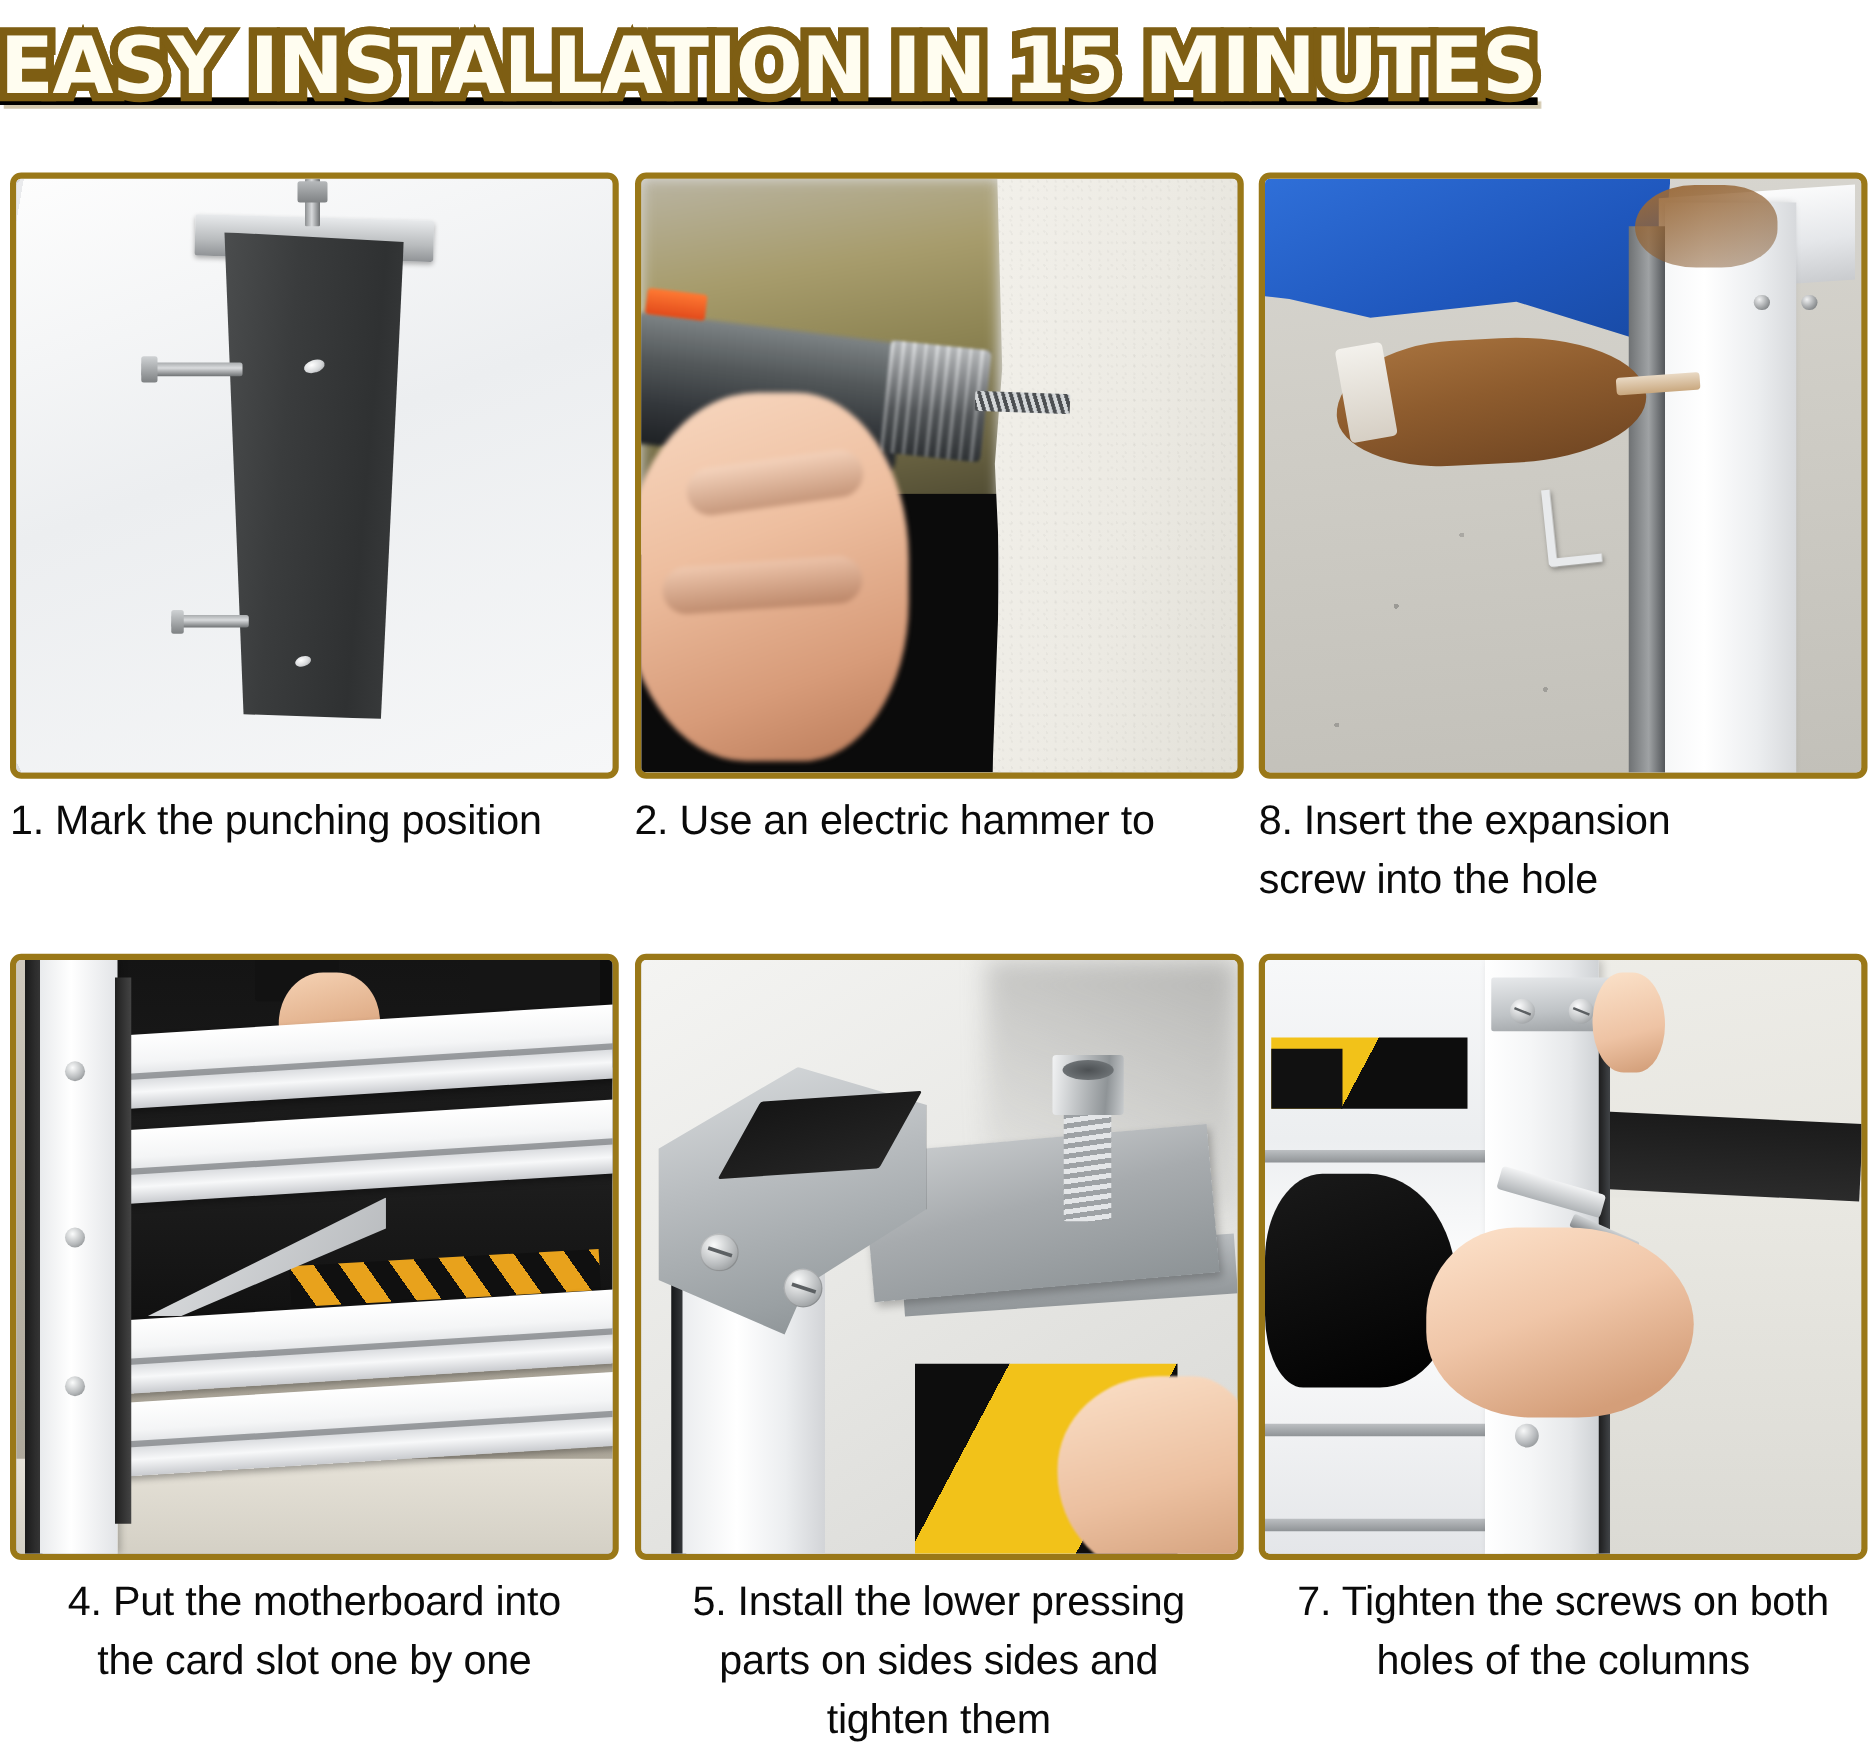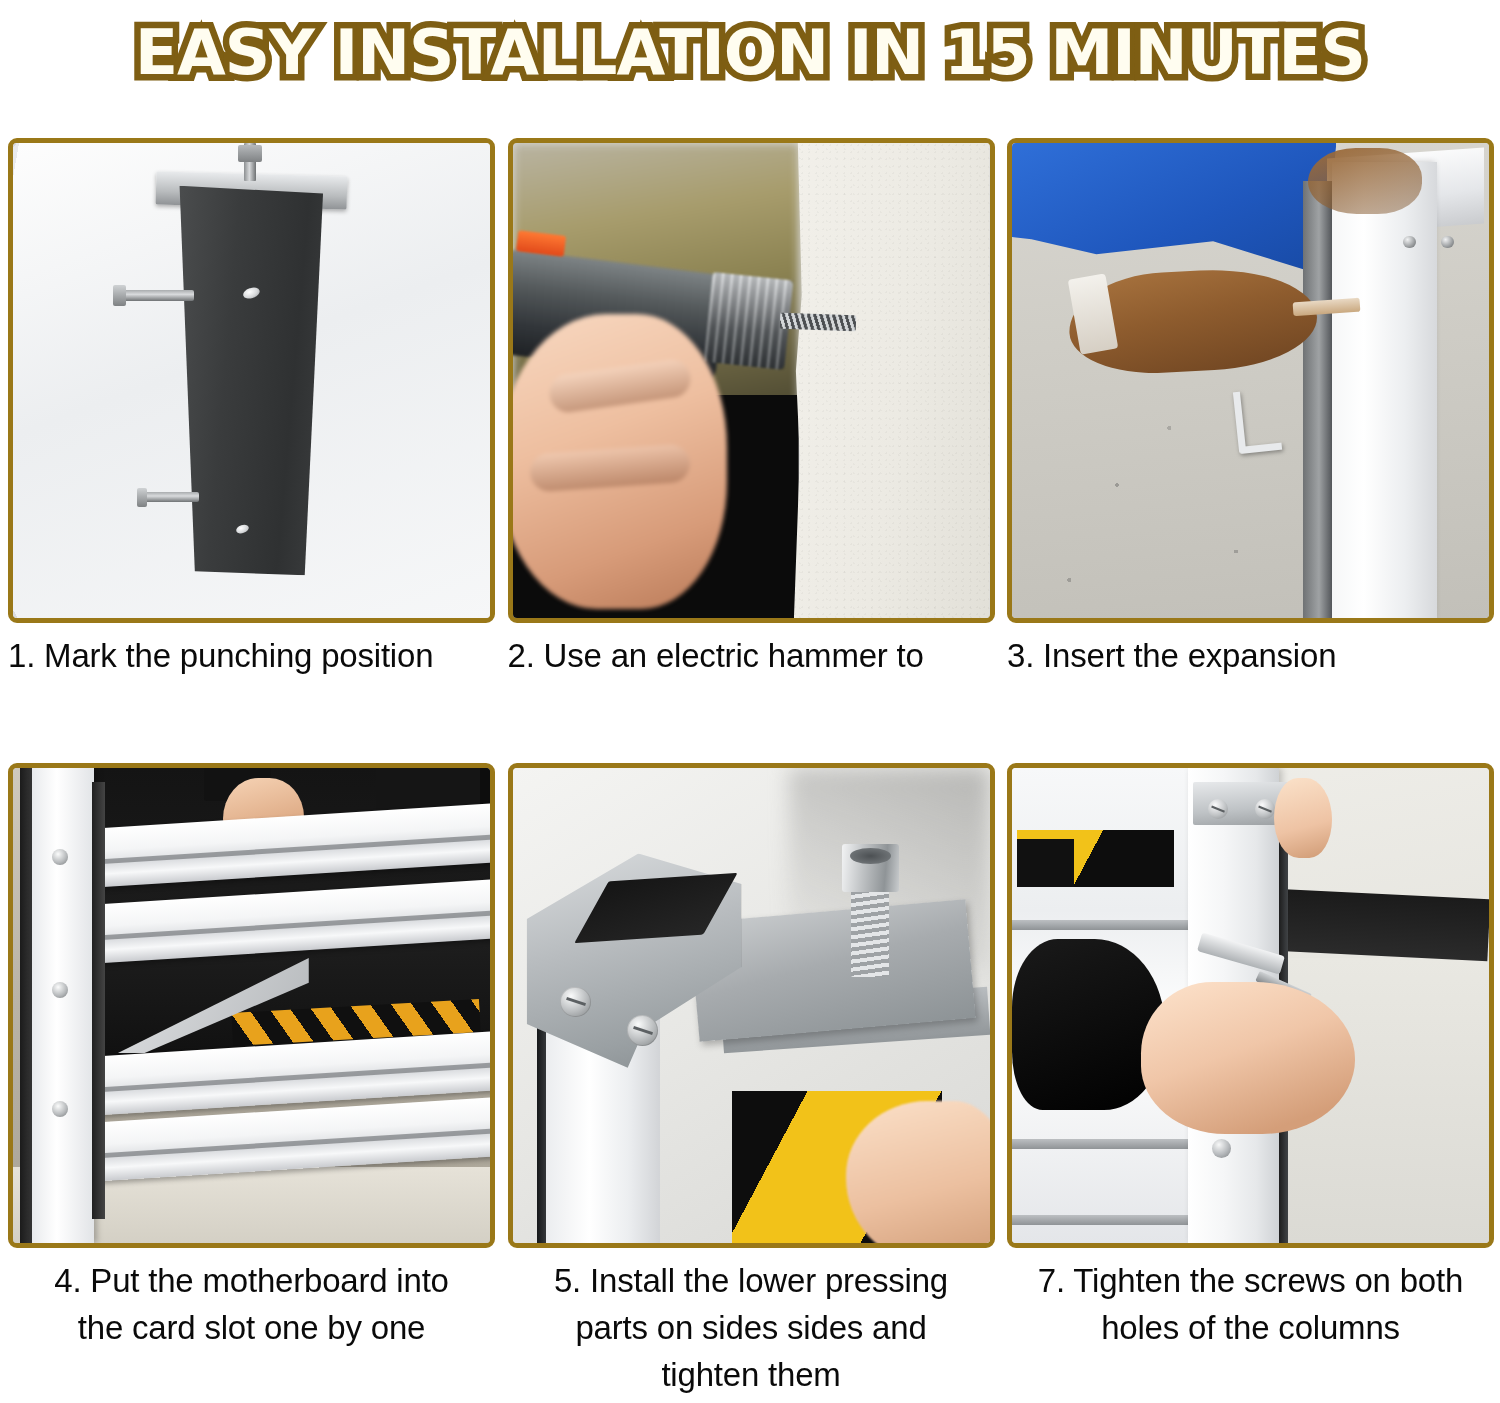--- a/index.html
+++ b/index.html
@@ -21,21 +21,22 @@
 
   
   #title-banner {
     position: absolute;
     left: 0;
     top: 4px;
     width: 1500px;
     height: 96px;
     display: flex;
     align-items: center;
-    justify-content: center;
+    justify-content: flex-start;
+    text-decoration: underline;
   }
   #title-text {
     font-family: "DejaVu Sans", sans-serif;
     font-weight: bold;
     font-size: 63px;
     letter-spacing: -1px;
     line-height: 1;
     color: #FFFDF0;
     -webkit-text-stroke: 13px #7E5E13;
     paint-order: stroke fill;
@@ -617,21 +618,22 @@
     </div>
 
     <div class="cell-cap c2 rc1">
       <div class="caption">
         <span class="line">2. Use an electric hammer to</span>
       </div>
     </div>
 
     <div class="cell-cap c3 rc1">
       <div class="caption">
-        <span class="line">3. Insert the expansion</span>
+        <span class="line">8. Insert the expansion</span>
+        <span class="line">screw into the hole</span>
       </div>
     </div>
 
     <div class="cell-img c1 r2">
       <div class="photo-frame">
         <div class="photo">
           <div class="p4-bg"></div>
           <div class="p4-dark"></div>
           <div class="p4-black-r"></div>
           <div class="p4-floor"></div>

